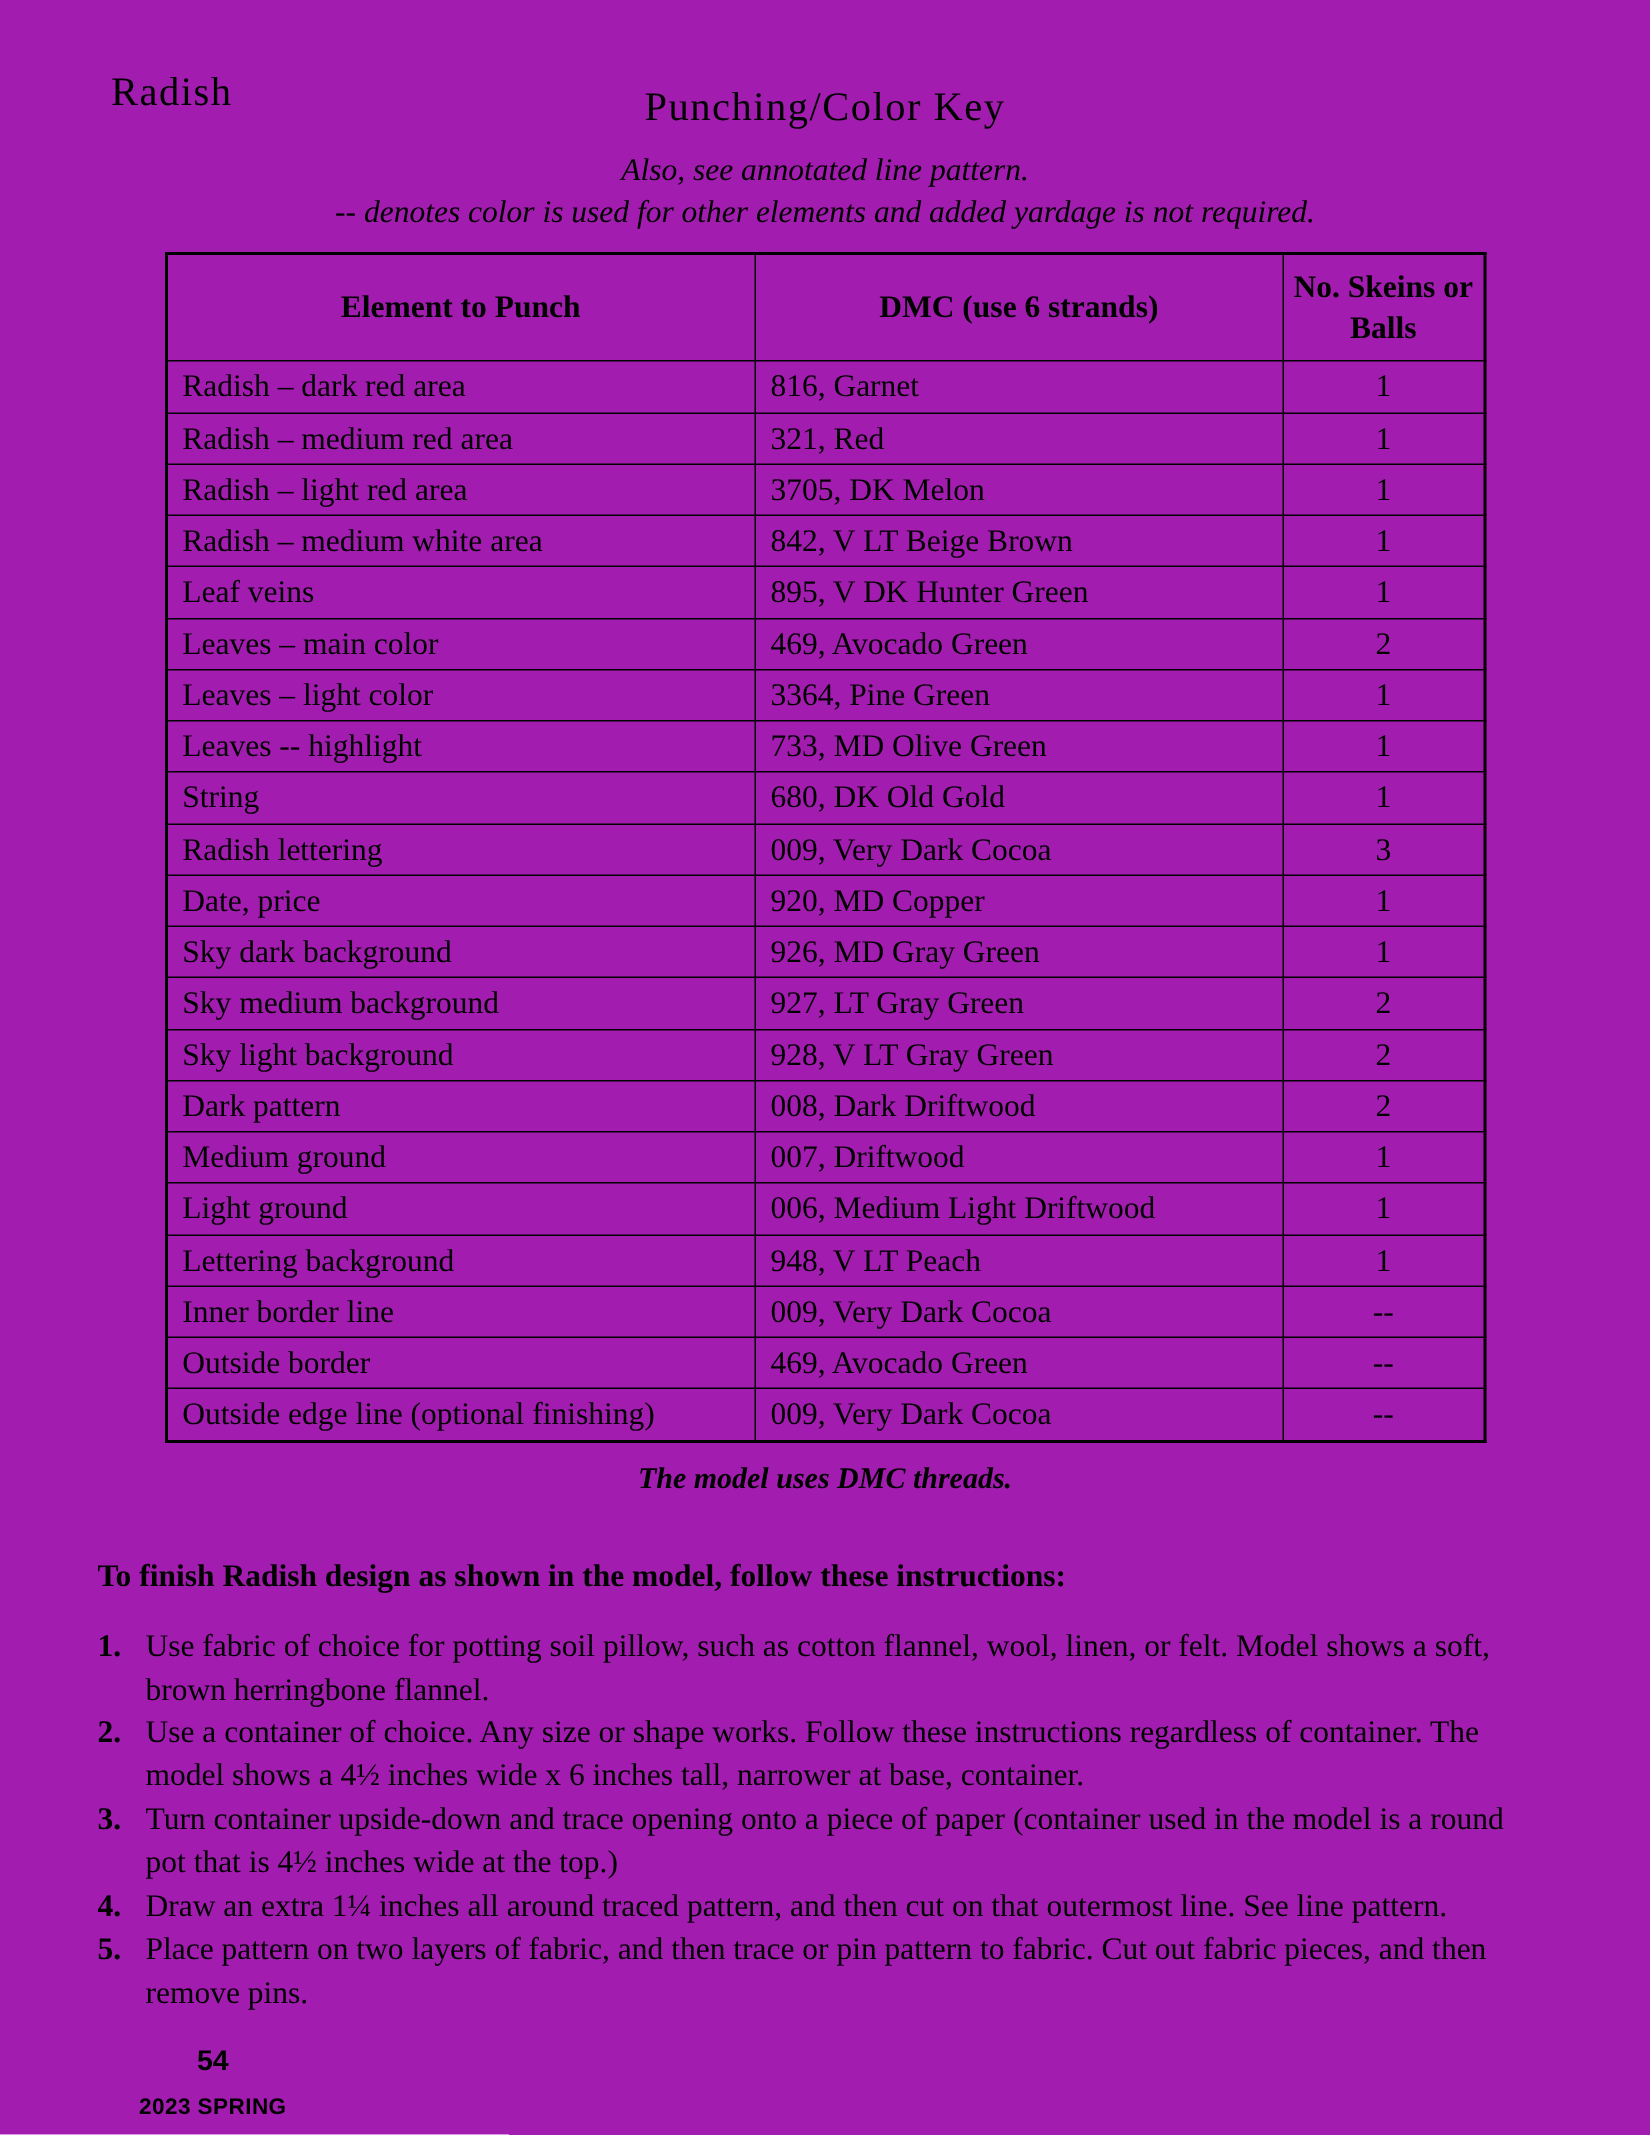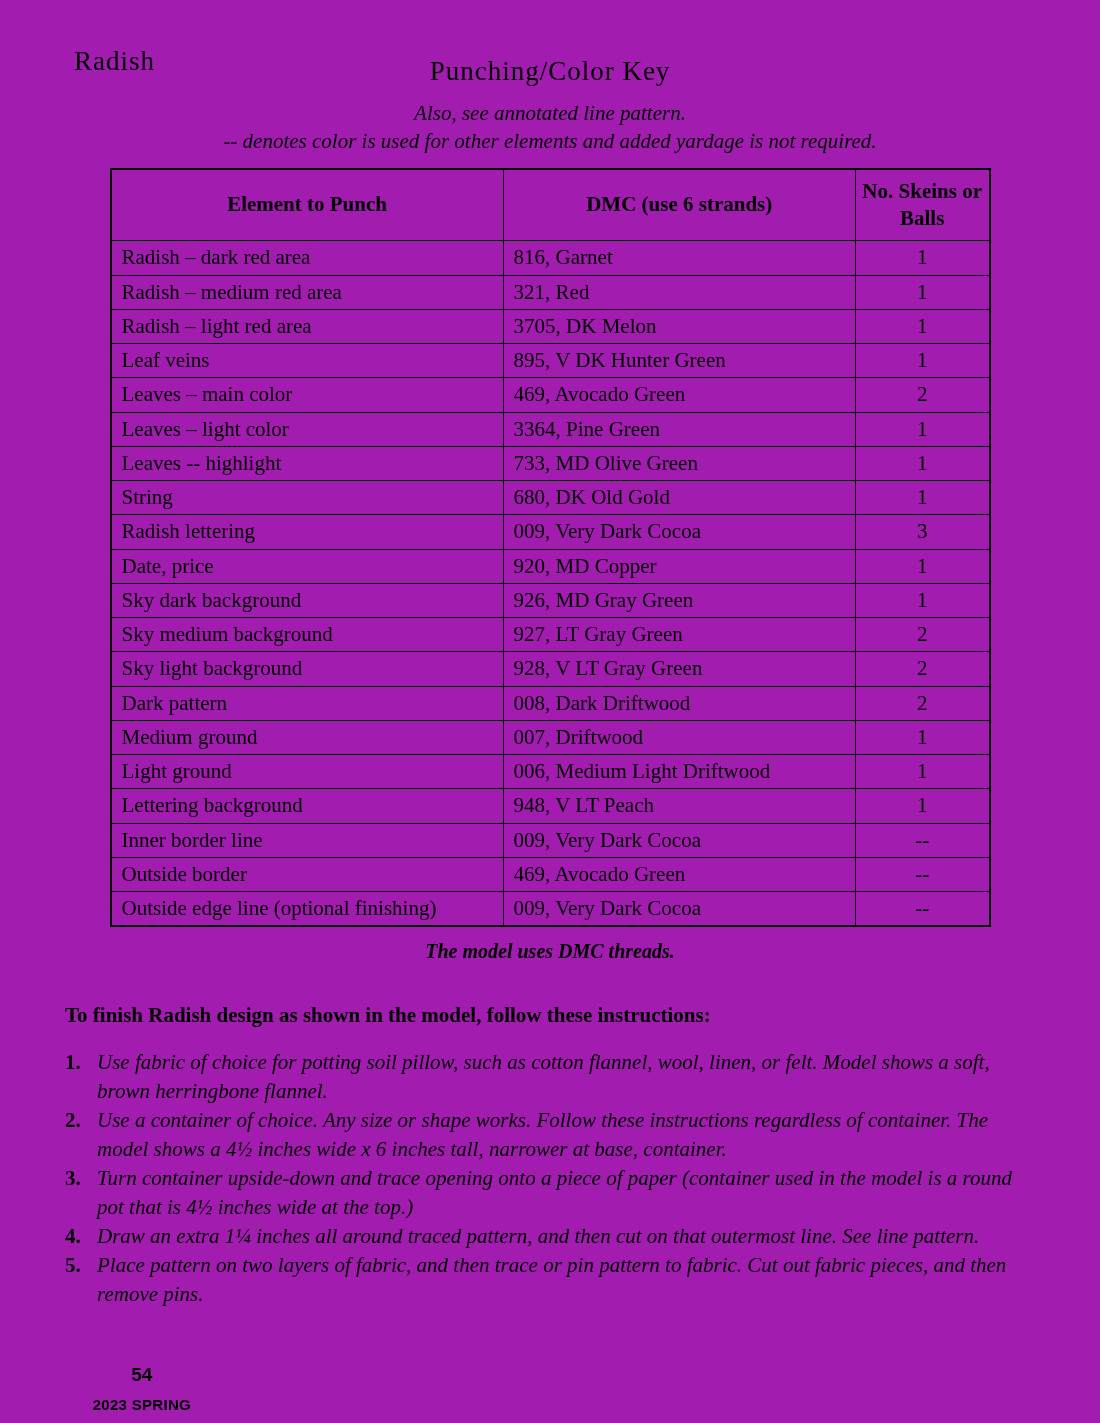--- a/index.html
+++ b/index.html
@@ -84,21 +84,20 @@
     line-height: 1.38;
   }
   .instruction .num {
     font-weight: bold;
     width: 32px;
     flex: 0 0 32px;
   }
   .instruction .text {
     flex: 1 1 auto;
     padding-right: 10px;
-    font-style: italic;
   }
   .footer {
     position: absolute;
     left: 55px;
     top: 1364px;
     font-family: "Liberation Sans", sans-serif;
     display: flex;
     align-items: center;
     gap: 10px;
     white-space: nowrap;
@@ -147,20 +146,25 @@
     <td class="col-skeins">1</td>
   </tr>
 
   <tr>
     <td class="col-element">Radish – light red area</td>
     <td class="col-dmc">3705, DK Melon</td>
     <td class="col-skeins">1</td>
   </tr>
 
 
+  <tr>
+    <td class="col-element">Radish – medium white area</td>
+    <td class="col-dmc">842, V LT Beige Brown</td>
+    <td class="col-skeins">1</td>
+  </tr>
 
 
   <tr>
     <td class="col-element">Leaf veins</td>
     <td class="col-dmc">895, V DK Hunter Green</td>
     <td class="col-skeins">1</td>
   </tr>
 
   <tr>
     <td class="col-element">Leaves – main color</td>

